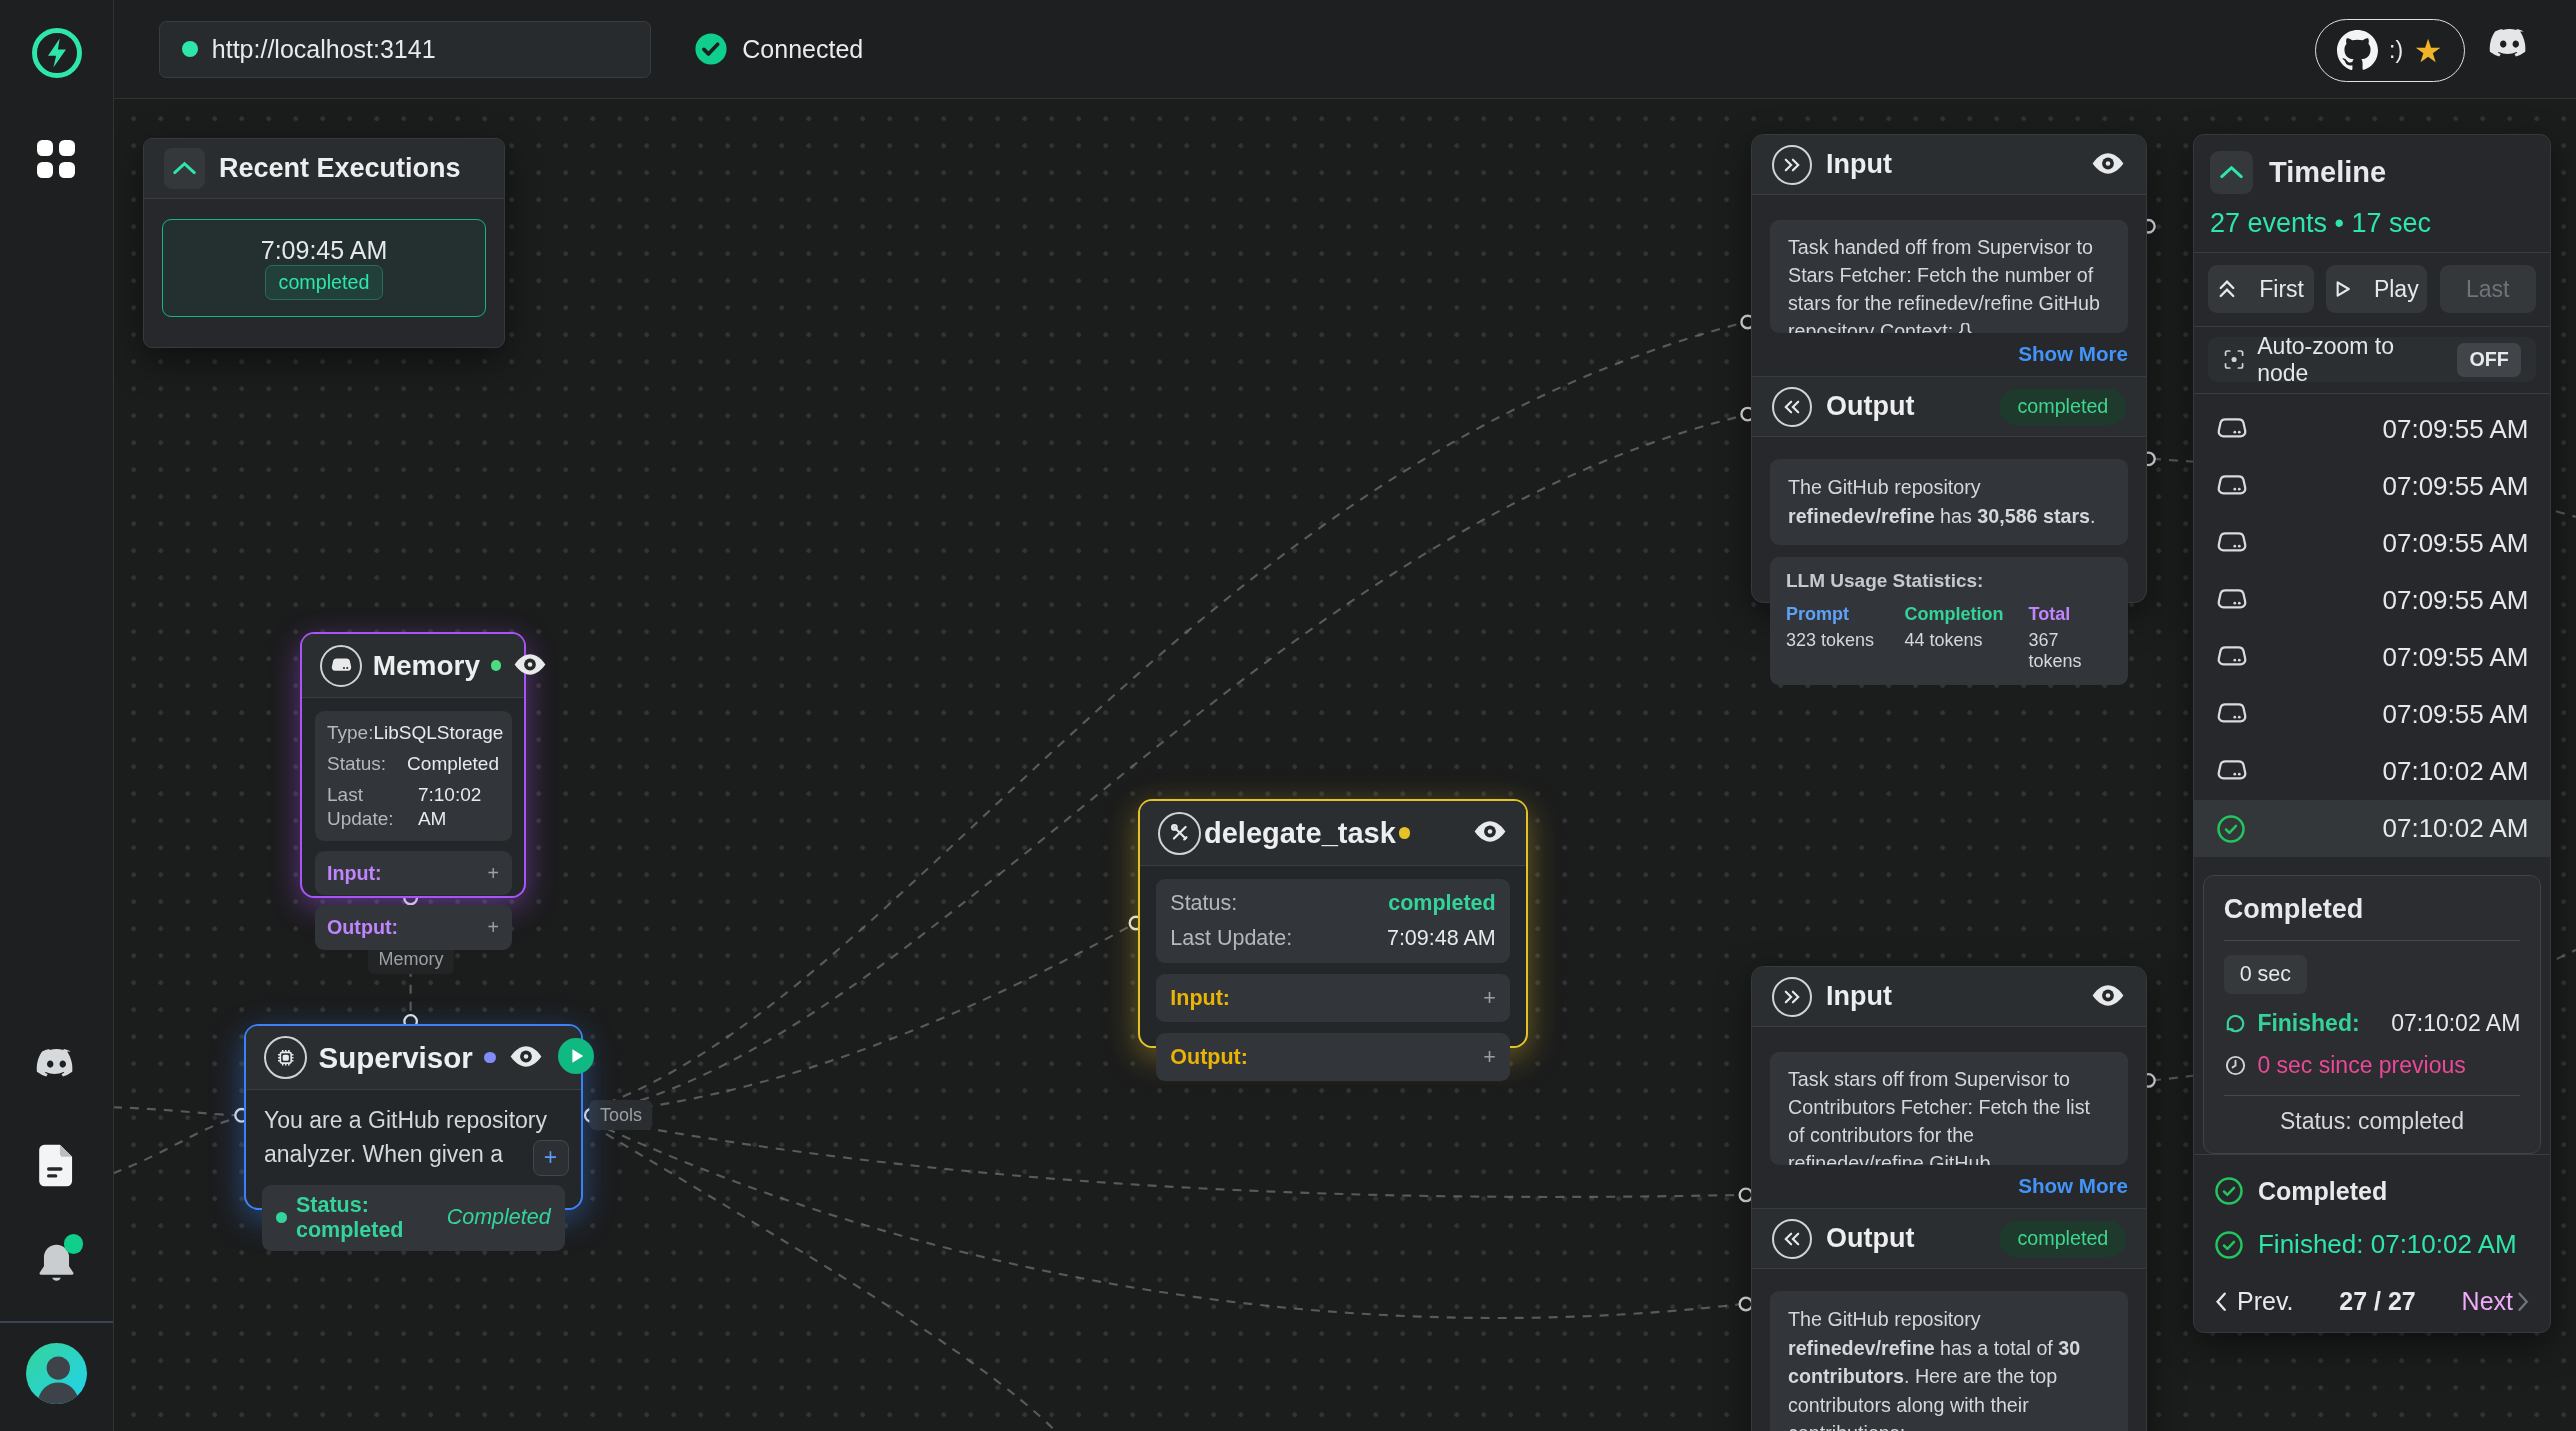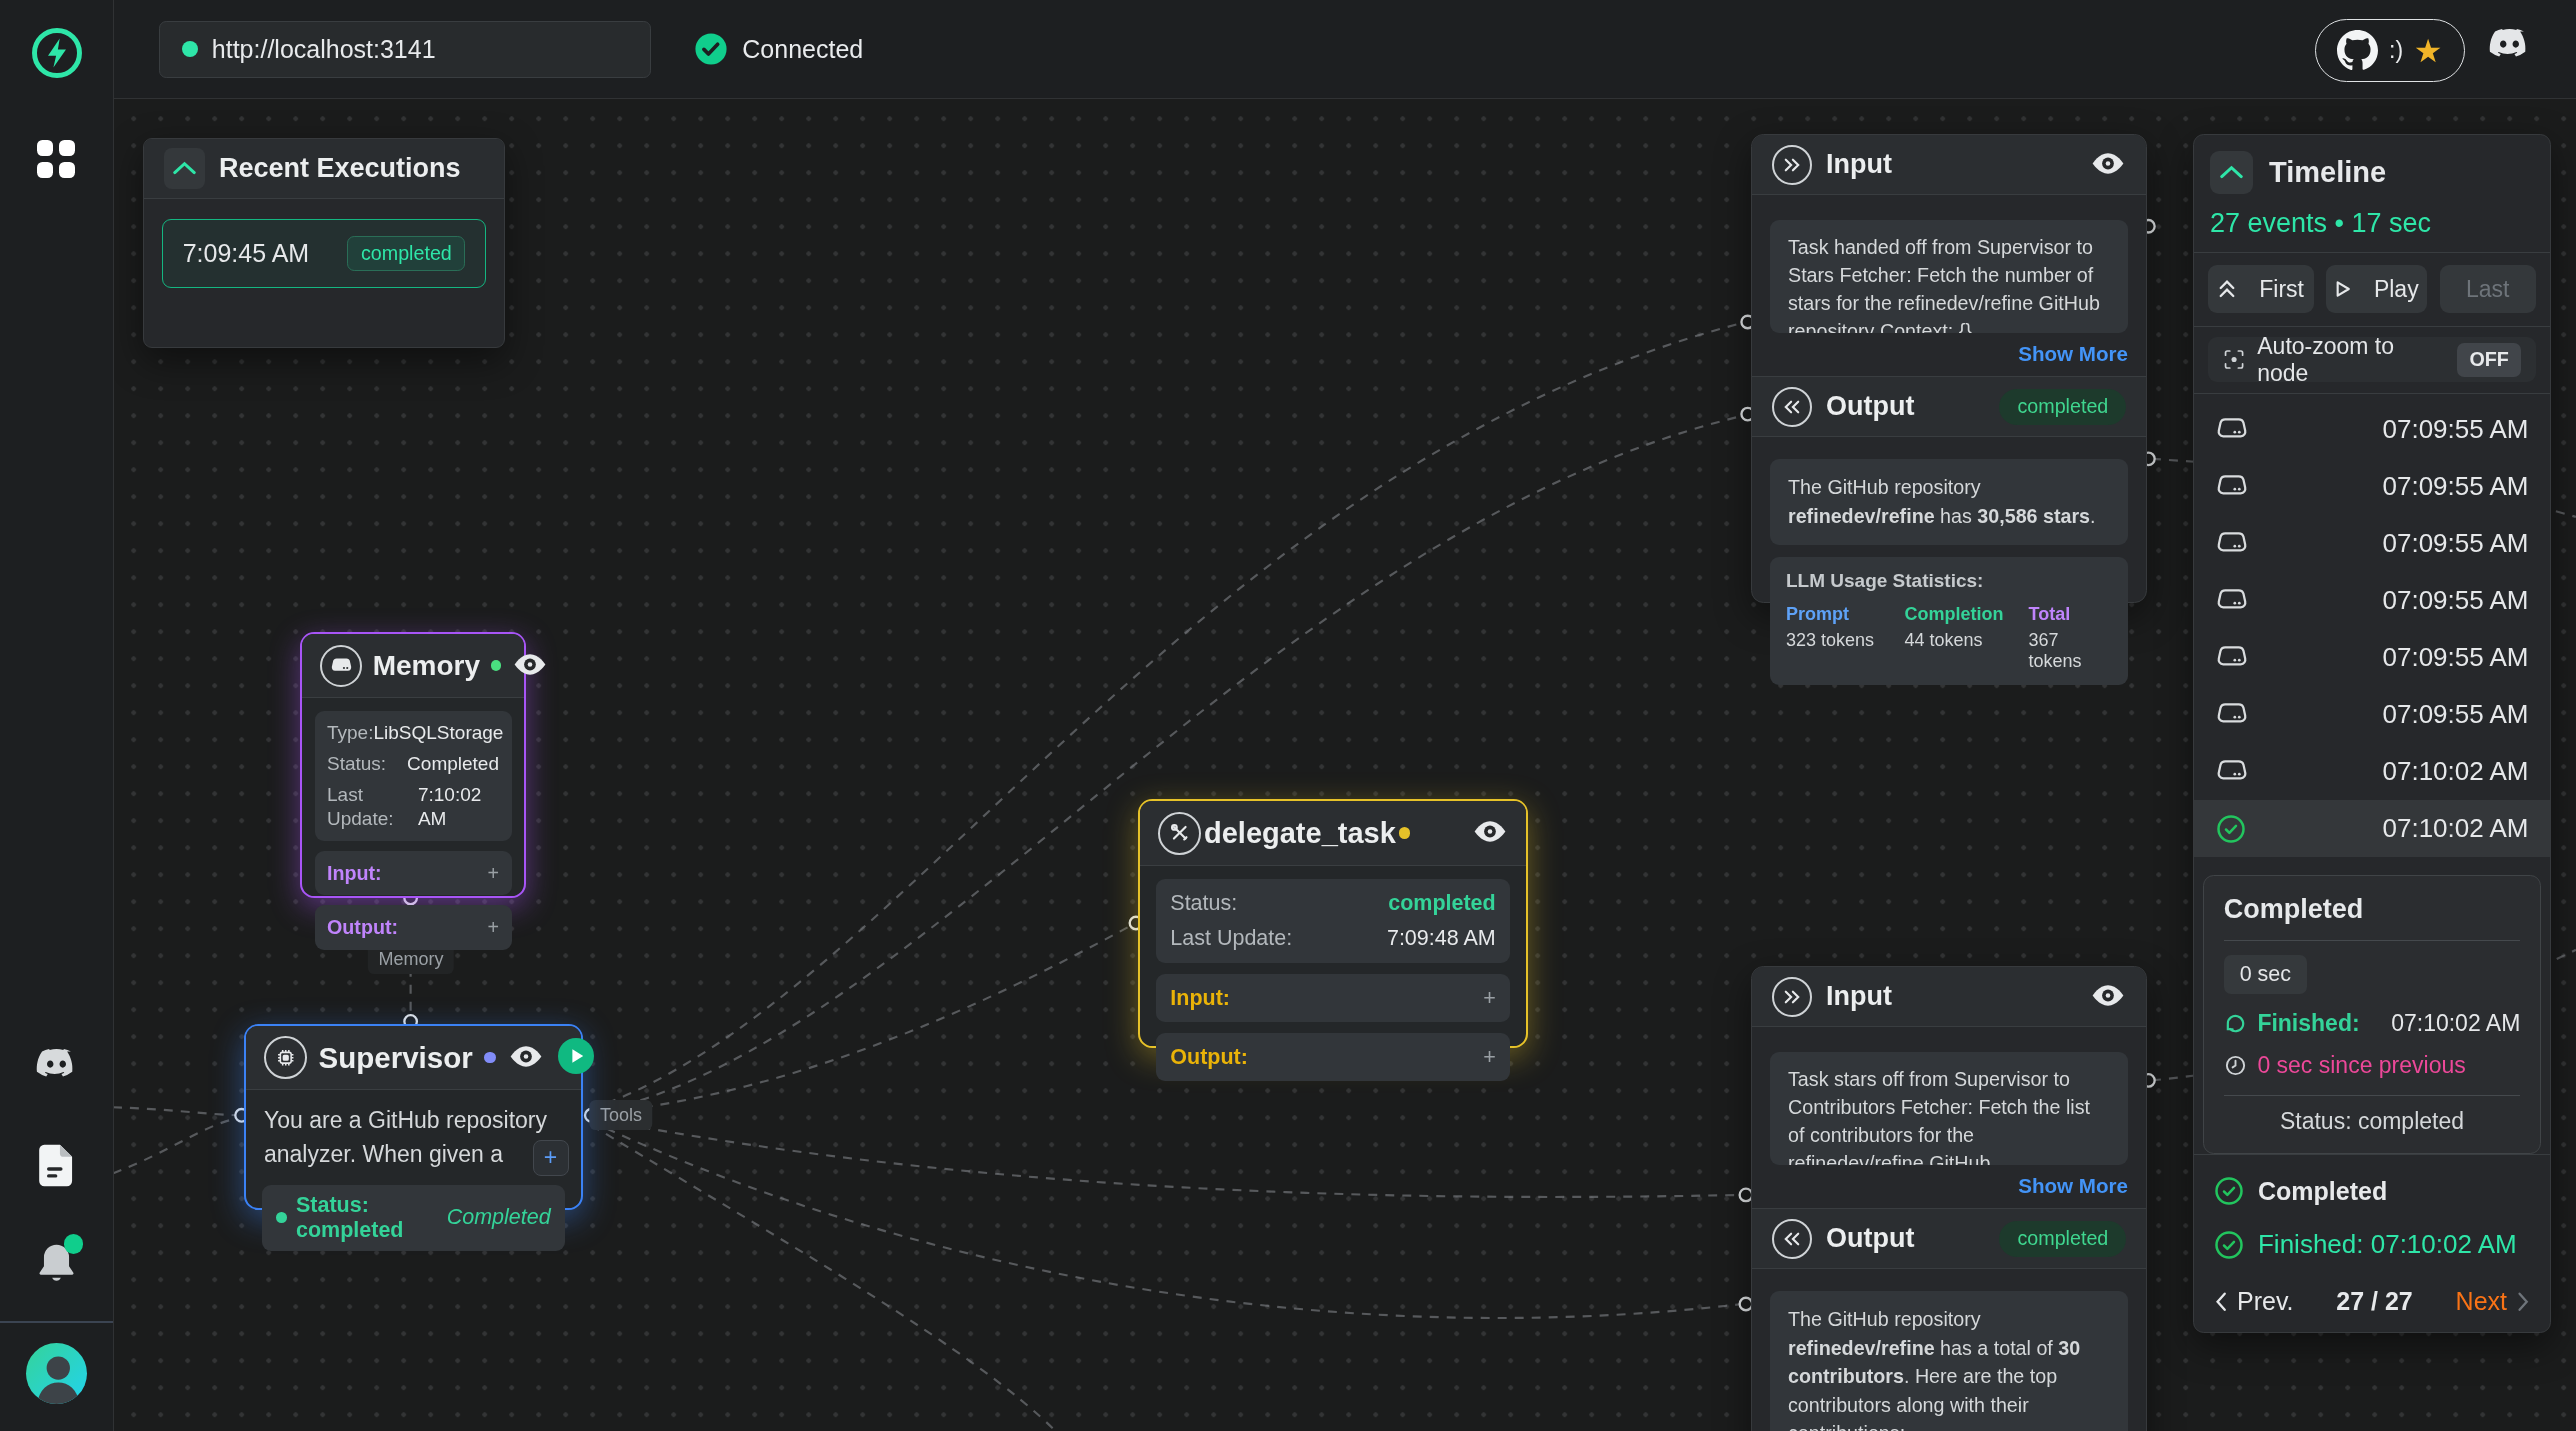--- a/index.html
+++ b/index.html
@@ -94,21 +94,21 @@
   <div class="sect-hdr" style="border-radius:8px 8px 0 0;background:#2a2d30;">
     <div style="width:41px;height:41px;background:#34383b;border-radius:8px;display:flex;align-items:center;justify-content:center;">
       <svg class="abs-none" width="23" height="14.3" viewBox="0 0 26 16" fill="none" stroke="#2ee6a8" stroke-width="3.4" stroke-linecap="round">
           <path d="M2 13 L13 3 L24 13"></path>
         </svg>
     </div>
     <div class="sect-title">Recent Executions</div>
   </div>
   <div style="padding:19.7px 18px;">
     <div style="border:1.8px solid #14b681;background:rgba(20,182,129,.06);border-radius:9px;padding:16px 19.7px;">
-      <div style="display:flex;justify-content:space-between;align-items:center;">
+      <div style="display:flex;justify-content:space-between;align-items:center;flex-direction:column;">
         <span style="font-size:25px;color:#e6e8ea;">7:09:45 AM</span>
         <span style="font-size:19.7px;color:#2ee6a8;border:1.3px solid #2a6e57;background:rgba(16,185,129,.12);border-radius:7.2px;padding:5.4px 12.5px;">completed</span>
       </div>
     </div>
   </div>
 </div>
 
 <div class="node" style="left:300px;top:632px;width:222px;height:262px;border:2.7px solid #a855f7;box-shadow:0 9px 30px rgba(168,85,247,.45);">
   <div class="node-hdr" style="height:63px;gap:10.7px;">
     <div class="icoc" style="width:38px;height:38px;">
@@ -466,21 +466,21 @@
       <span style="font-size:26px;color:#2ee6a8;">Finished: 07:10:02 AM</span>
     </div>
     <div style="display:flex;align-items:center;margin-top:27px;font-size:25px;">
       <span style="display:flex;align-items:center;gap:9px;">
         <svg width="14.3" height="21.5" viewBox="0 0 16 24" fill="none" stroke="#e6e8ea" stroke-width="2.6" stroke-linecap="round">
             <path d="M12 3 L4 12 L12 21"></path>
           </svg>
         <span>Prev.</span>
       </span>
       <span style="margin:0 auto;font-weight:bold;">27 / 27</span>
-      <span style="display:flex;align-items:center;gap:9px;color:#f97316;">
+      <span style="display:flex;align-items:center;gap:3px;color:#f0abfc;">
         <span>Next</span>
         <svg width="14.3" height="21.5" viewBox="0 0 16 24" fill="none" stroke="#6e747a" stroke-width="2.6" stroke-linecap="round">
             <path d="M4 3 L12 12 L4 21"></path>
           </svg>
       </span>
     </div>
   </div>
 </div>
 
 <div class="abs topbar">

